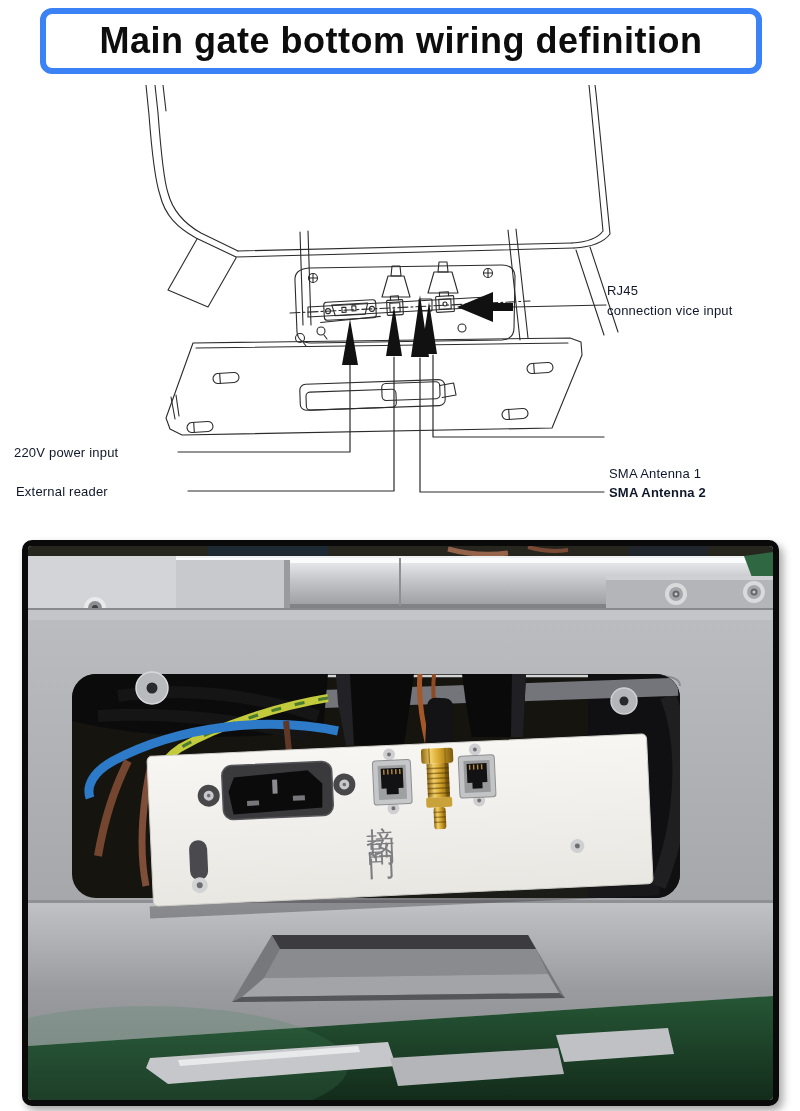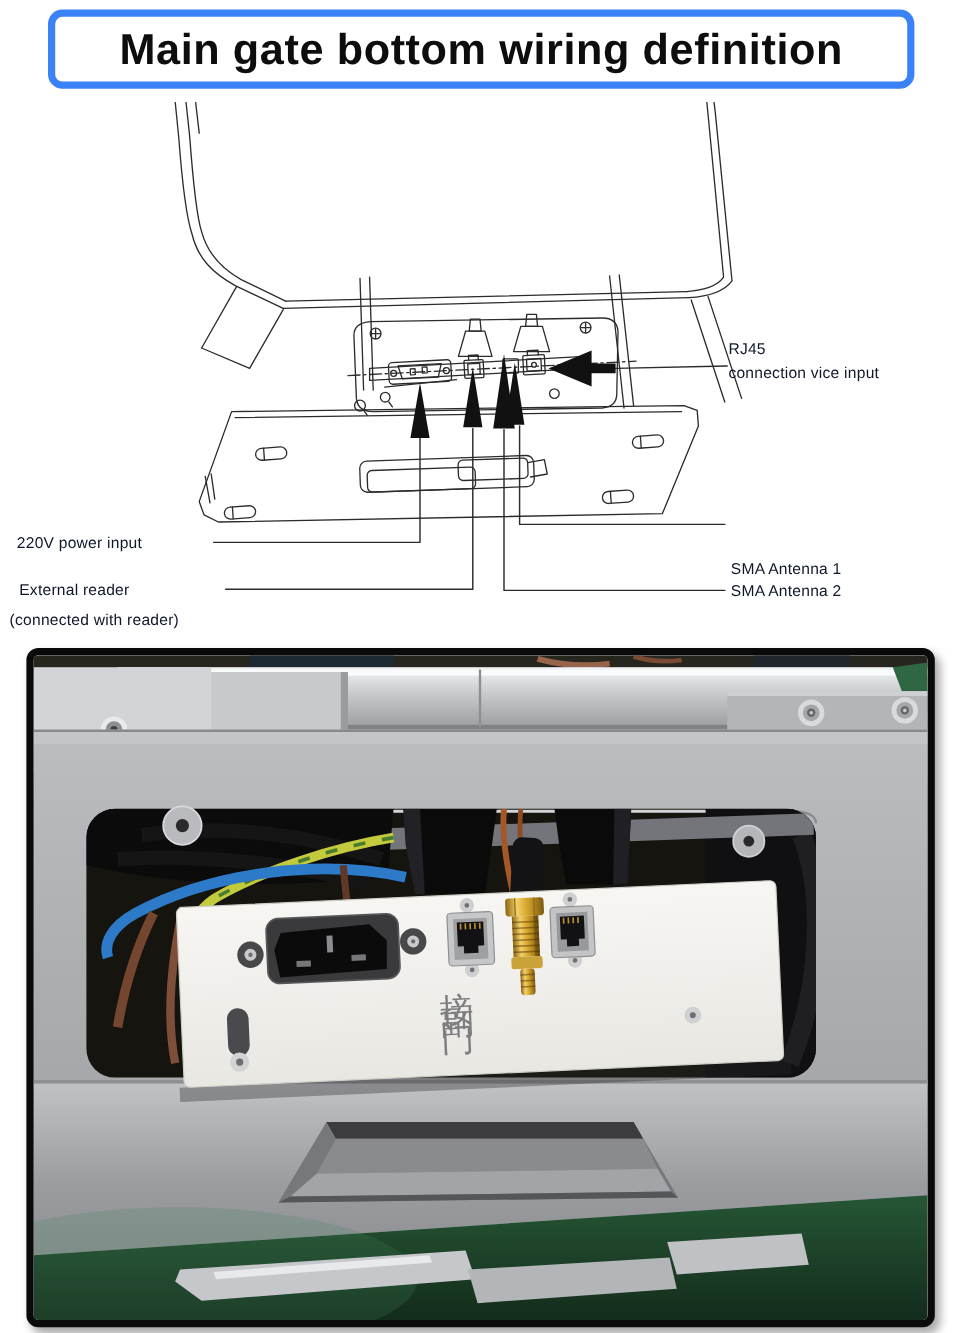--- a/index.html
+++ b/index.html
@@ -12,21 +12,21 @@
   .title-box span{font-size:36px;font-weight:600;letter-spacing:.5px;color:#0d0d0d;white-space:nowrap;}
   
   .diagram{position:absolute;left:0;top:85px;width:800px;height:455px;}
   .diagram svg{position:absolute;left:0;top:0;}
   .dlabel{position:absolute;font-size:13px;line-height:20px;color:#0f172a;letter-spacing:.2px;white-space:nowrap;}
   .lbl-rj45{left:607px;top:196px;}
   .lbl-power{left:14px;top:358px;}
   .lbl-sma1{left:609px;top:343px;margin-top:36px;}
   .lbl-ext{left:16px;top:397px;}
   .lbl-ext2{left:8px;top:422px;}
-  .lbl-sma2{left:609px;top:398px;}
+  .lbl-sma2{left:609px;top:398px;font-weight:bold;}
   
   .photo{position:absolute;left:22px;top:540px;width:745px;height:554px;
     border:6px solid #0a0a0a;border-radius:10px;overflow:hidden;background:#aeafb3;
     box-shadow:4px 5px 8px rgba(0,0,0,.35);}
   .photo svg{position:absolute;left:0;top:0;}
   .cn-label{position:absolute;left:332px;top:258px;writing-mode:vertical-rl;text-orientation:upright;
     font-size:28px;letter-spacing:12px;color:#7e7e82;transform:rotate(-2.6deg);
     font-family:"DejaVu Sans","Liberation Sans",sans-serif;}
 </style>
 </head>
@@ -153,21 +153,20 @@
         <path d="M457,222 L493,207 L493,218 L513,218 L513,226 L493,226 L493,237 Z"></path>
       </g>
     </svg>
     <div class="dlabel lbl-rj45">
       <div>RJ45</div>
       <div>connection vice input</div>
     </div>
     <div class="dlabel lbl-power">220V power input</div>
     <div class="dlabel lbl-sma1">SMA Antenna 1</div>
     <div class="dlabel lbl-ext">External reader</div>
-    <div class="dlabel lbl-ext2">(connected with reader)</div>
     <div class="dlabel lbl-sma2">SMA Antenna 2</div>
   </div>
 
   <div class="photo">
     <svg width="745" height="554" viewBox="0 0 745 554">
       <defs>
         <linearGradient id="gr" x1="0" y1="0" x2="0" y2="1">
           <stop offset="0" stop-color="#f2f3f5"></stop>
             <stop offset=".45" stop-color="#c6c7cb"></stop>
             <stop offset="1" stop-color="#9a9b9f"></stop>

